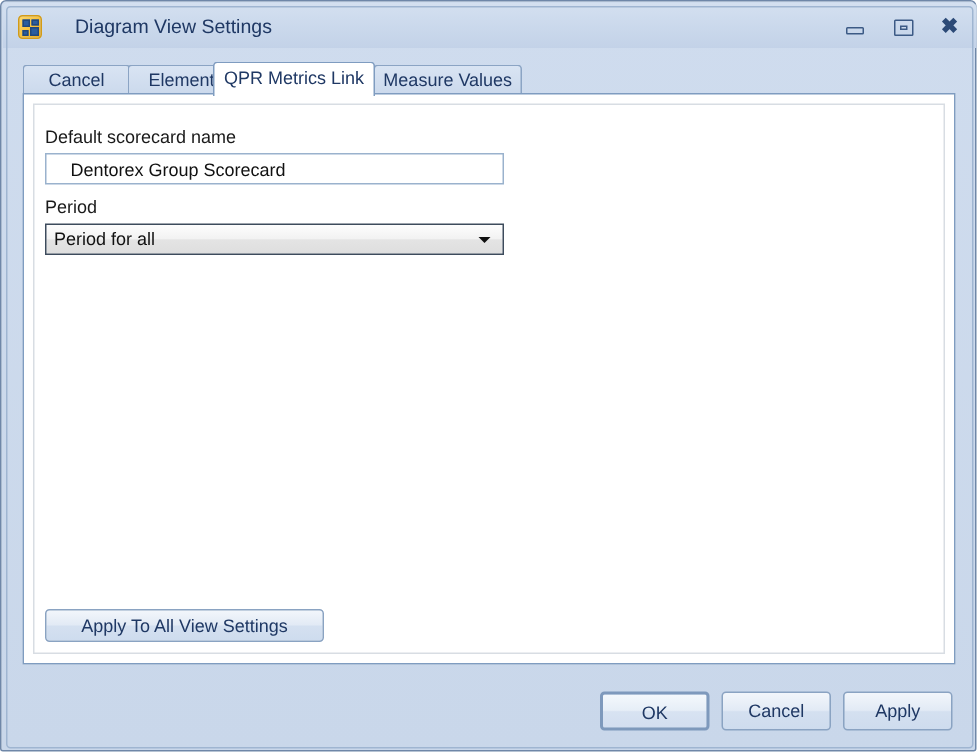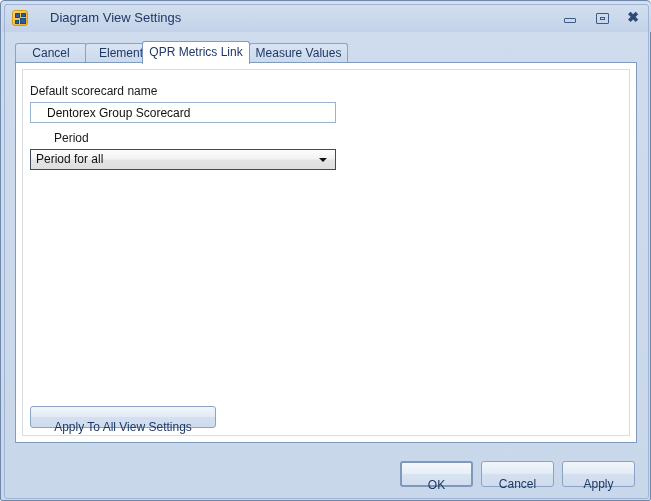--- a/index.html
+++ b/index.html
@@ -180,21 +180,21 @@
     background: #ffffff;
   }
 
   .field-label {
     position: absolute;
     color: #1a1a1a;
     font-size: 12px;
     white-space: nowrap;
   }
   .lbl-scorecard { left: 29px; top: 83px; }
-  .lbl-period    { left: 29px; top: 130px; margin-left: 24px; }
+  .lbl-period    { left: 29px; top: 130px; }
 
   .text-input {
     position: absolute;
     left: 29px;
     top: 101px;
     width: 306px;
     height: 21px;
     box-sizing: border-box;
     background: #ffffff;
     border: 1px solid #9ab2cd;
@@ -248,21 +248,21 @@
     box-sizing: border-box;
     background: linear-gradient(to bottom, #f2f6fb 0%, #e2eaf5 48%, #d4e0f0 52%, #cedcee 100%);
     border: 1px solid #8aa3c2;
     border-radius: 3px;
     color: #1f3864;
     font-family: "Liberation Sans", sans-serif;
     font-size: 12px;
     text-align: center;
     white-space: nowrap;
     cursor: default;
-    padding: 10px;
+    padding: 0;
   }
   .btn-apply {
     left: 29px;
     top: 405px;
     width: 186px;
     height: 22px;
     line-height: 20px;
   }
   .btn-ok {
     left: 399px;

